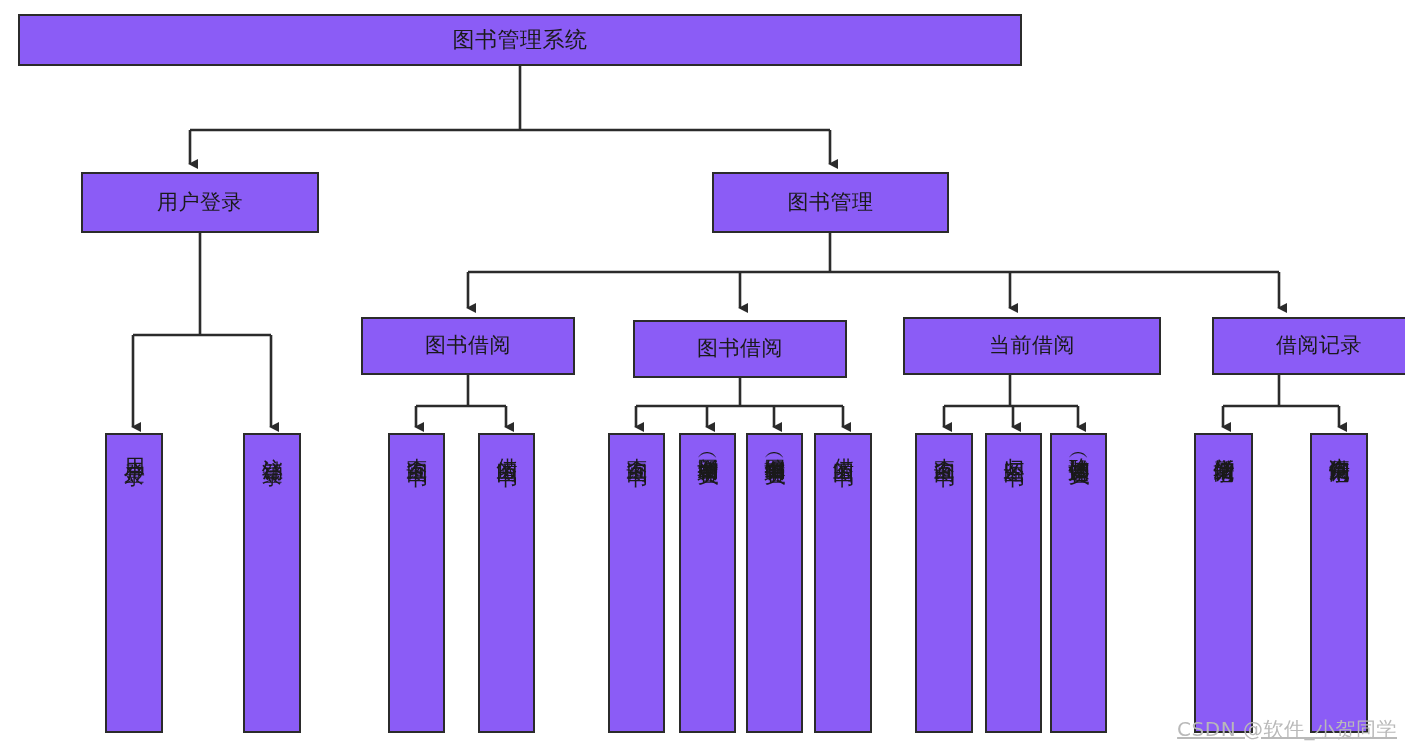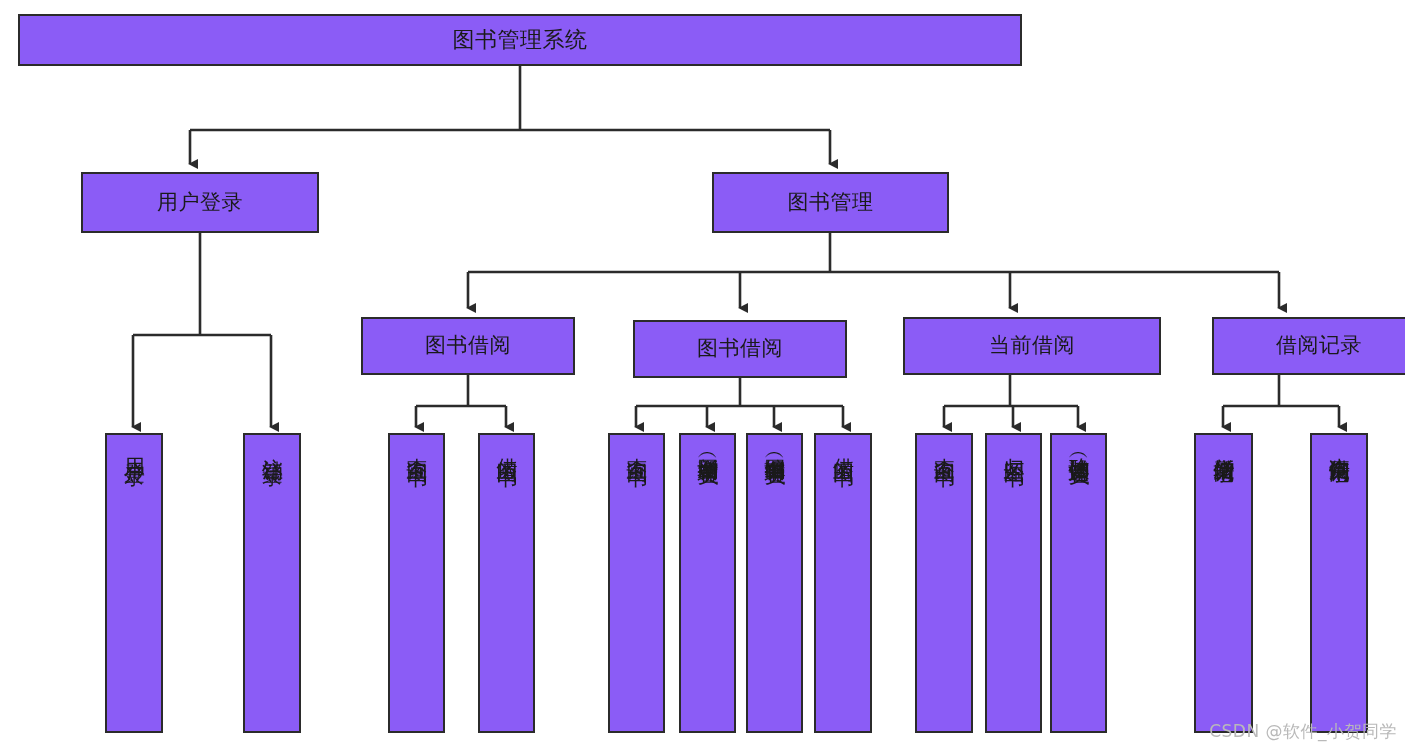--- a/index.html
+++ b/index.html
@@ -69,25 +69,26 @@
     white-space: nowrap;
     max-height: 100%;
   }
   .node.leaf.tall-text .node-label {
     letter-spacing: 1px;
   }
   #watermark {
     position: absolute;
     right: 8px;
     bottom: 4px;
-    font-size: 17px;
+    font-size: 20px;
     color: #b9b9b9;
     letter-spacing: 0.5px;
     white-space: nowrap;
     font-family: "DejaVu Sans", "Liberation Sans", sans-serif;
+    text-decoration: underline;
   }
 </style>
 </head>
 <body>
 
 <div id="diagram-root">
 
   <svg id="edges-layer" viewBox="0 0 1405 747" width="1405" height="747">
     <defs>
       <marker id="arrow" markerWidth="11" markerHeight="11" refX="5" refY="8.2" orient="auto" markerUnits="userSpaceOnUse">

